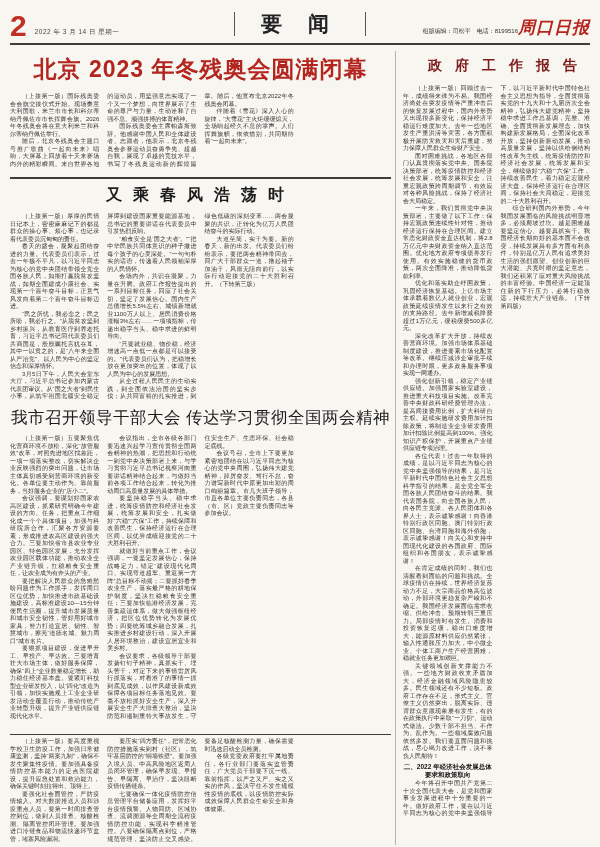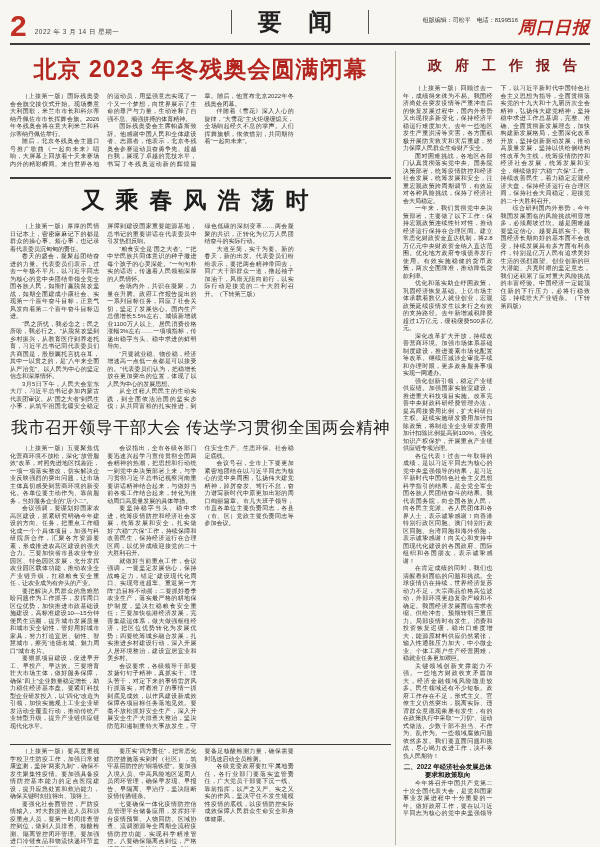--- a/index.html
+++ b/index.html
@@ -9,33 +9,33 @@
     font-family:"Liberation Sans","DejaVu Sans",sans-serif;color:#2b2b2b;
     overflow:hidden;
   }
   
   .masthead{display:flex;align-items:flex-end;height:34px;position:relative;}
   .mh-left{display:flex;align-items:flex-end;gap:8px;flex:1;}
   .pagenum{font-size:30px;line-height:28px;font-weight:bold;color:#c03024;}
   .dateline{font-size:6.5px;color:#444;padding-bottom:3px;letter-spacing:.5px;}
   .mh-center{display:flex;align-items:center;gap:26px;justify-content:center;flex:0 0 auto;padding-bottom:2px;}
   .vbar{width:1px;height:24px;background:#555;}
-  .section-title{font-size:24px;font-weight:bold;letter-spacing:10px;color:#222;}
-  .mh-right{flex:1;display:flex;justify-content:flex-end;align-items:flex-start;}
+  .section-title{font-size:21px;font-weight:bold;letter-spacing:10px;color:#222;}
+  .mh-right{flex:1;display:flex;justify-content:flex-end;align-items:flex-end;}
   .editorline{font-size:6px;color:#333;padding-bottom:4px;}
   .brand{font-size:17px;font-weight:bold;font-style:italic;color:#b5241d;letter-spacing:1px;padding-bottom:1px;}
   .top-rule{height:0;border-bottom:2.5px solid #3c3c3c;margin-top:3px;}
   
   .content{display:flex;margin-top:2px;height:798px;}
   .left-region{width:381px;flex:0 0 381px;}
   .v-divider{width:1px;background:#b9b5ae;margin:4px 4px 0 4px;}
   .right-region{flex:1;min-width:0;padding-left:3px;}
   
   .hl-red{color:#b3251f;font-size:23px;font-weight:bold;text-align:center;margin:7px 0 8px 0;letter-spacing:1px;white-space:nowrap;}
-  .hl-spring{color:#1c1c1c;font-size:23px;font-weight:bold;text-align:center;letter-spacing:11px;margin:6px 0 7px 0;white-space:nowrap;}
+  .hl-spring{color:#1c1c1c;font-size:16px;font-weight:bold;text-align:center;letter-spacing:11px;margin:6px 0 7px 0;white-space:nowrap;}
   .hl-meeting{color:#1c1c1c;font-size:16.5px;font-weight:normal;text-align:center;letter-spacing:.5px;margin:6px 0 6px 0;white-space:nowrap;}
   .hl-gwr{color:#7f1d1d;font-size:14px;font-weight:bold;text-align:right;letter-spacing:13px;margin:10px 0 10px 0;white-space:nowrap;}
   .mid-rule{border:0;border-top:2px solid #3c3c3c;margin:4px 0 0 0;}
   .thin-rule{border:0;border-top:1.5px solid #3c3c3c;margin:3px 0 3px 0;}
   
   .art-body{column-gap:8px;column-fill:auto;overflow:hidden;text-align:justify;}
   .art-body p{margin:0;font-size:6px;line-height:7.5px;text-indent:2em;color:#333;word-break:break-all;}
   .cols4{column-count:4;}
   .cols2{column-count:2;}
   .b-paralympics{height:80px;}

